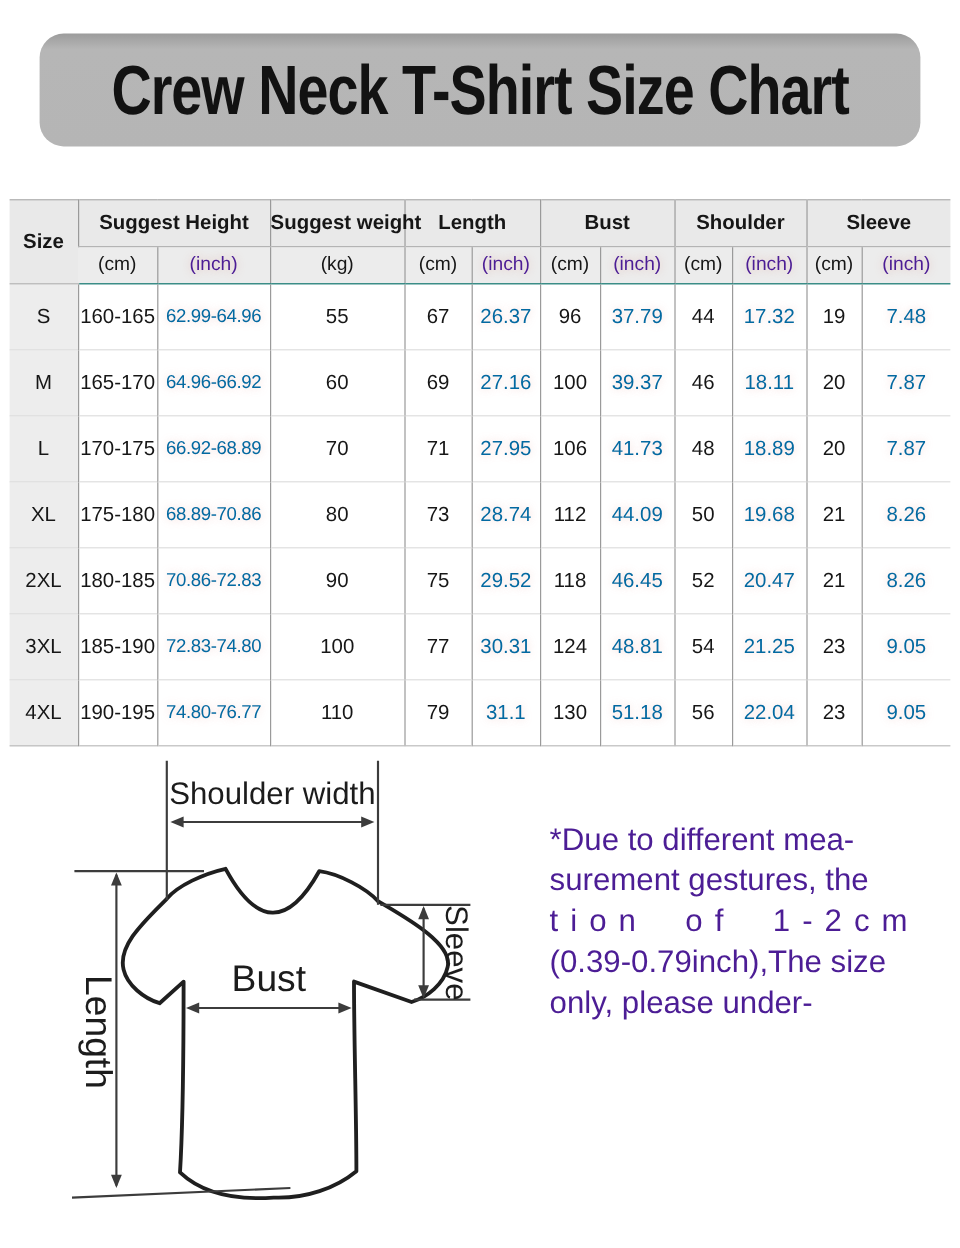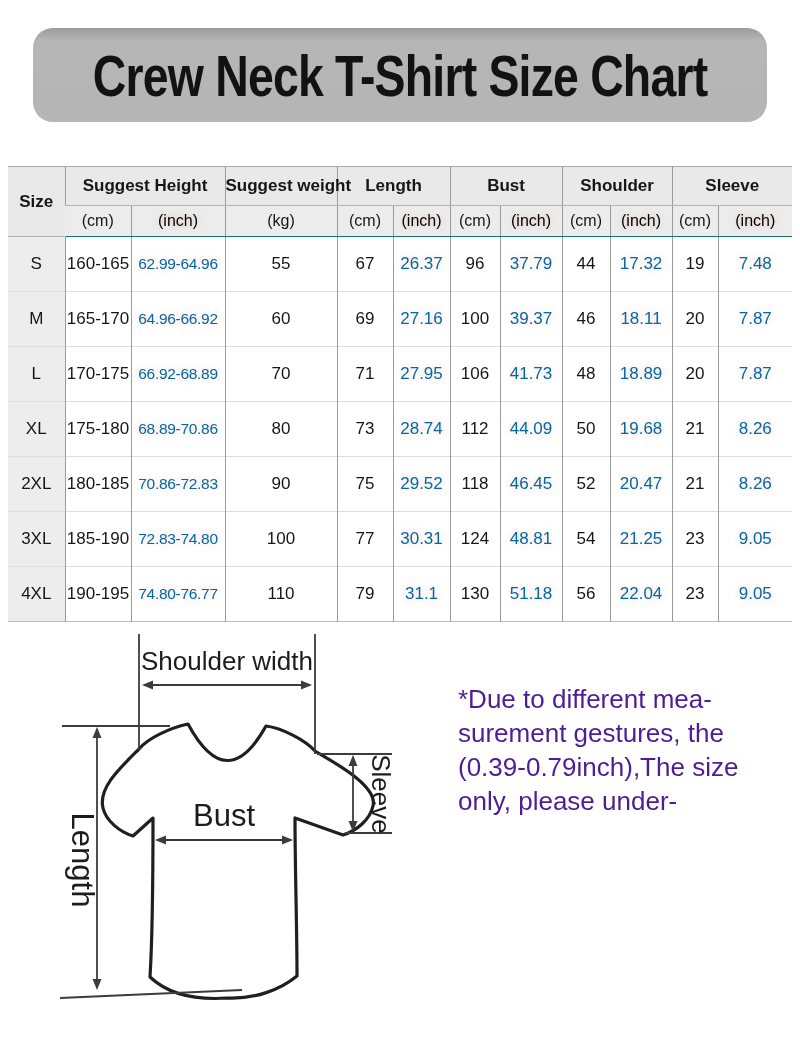--- a/index.html
+++ b/index.html
@@ -28,21 +28,21 @@
     padding:0;font-size:17px;white-space:nowrap;overflow:visible;
   }
   .size-chart th:first-child,.size-chart td:first-child{border-left:none;}
   .size-chart tr.grp th{height:38px;font-weight:600;background:#e9e9e9;border-bottom:1px solid #b4b4b4;}
   .size-chart tr.sub th{height:30px;font-weight:400;font-size:16px;background:#ececec;border-bottom:1px solid #0f766e;}
   .size-chart th.size-head{background:#e9e9e9;}
   .size-chart tr.data td{height:54px;background:#ffffff;border-top:1px solid #dedede;}
   .size-chart tr.data td.size-cell{background:#ededed;font-weight:500;}
   .size-chart td:nth-child(3){font-size:15.5px;letter-spacing:-0.3px;}
   .r{color:#0369a1;text-shadow:0 0 7px rgba(224,140,130,0.40);}
-  .rh{color:#000000;text-shadow:0 0 7px rgba(230,150,140,0.45);}
+  .rh{color:#4c1d95;text-shadow:0 0 7px rgba(230,150,140,0.45);}
   
   svg.diagram{position:absolute;left:20px;top:628px;}
   svg .dim{stroke:#3c3c3c;stroke-width:1.8;fill:none;}
   svg .ah{fill:#3c3c3c;stroke:none;}
   svg text{font-family:"Liberation Sans",sans-serif;fill:#1c1c1c;}
   
   .note{
     position:absolute;left:458px;top:682px;width:338px;
     font-size:26px;line-height:34px;color:#4c1d95;font-weight:400;
   }
@@ -242,15 +242,16 @@
     <line class="dim" x1="77" y1="101" x2="77" y2="360"></line>
     <polygon class="ah" points="77,99 72.5,110 81.5,110"></polygon>
     <polygon class="ah" points="77,362 72.5,351 81.5,351"></polygon>
     <text x="52" y="232" text-anchor="middle" font-size="31" transform="rotate(90 52 232)">Length</text>
   </g>
 </svg>
 
 <div class="note">
   <div class="ln">*Due to different mea-</div>
   <div class="ln">surement gestures, the</div>
+  <div class="ln spread">tion of 1-2cm</div>
   <div class="ln">(0.39-0.79inch),The size</div>
   <div class="ln">only, please under-</div>
 </div>
 
 </body></html>

